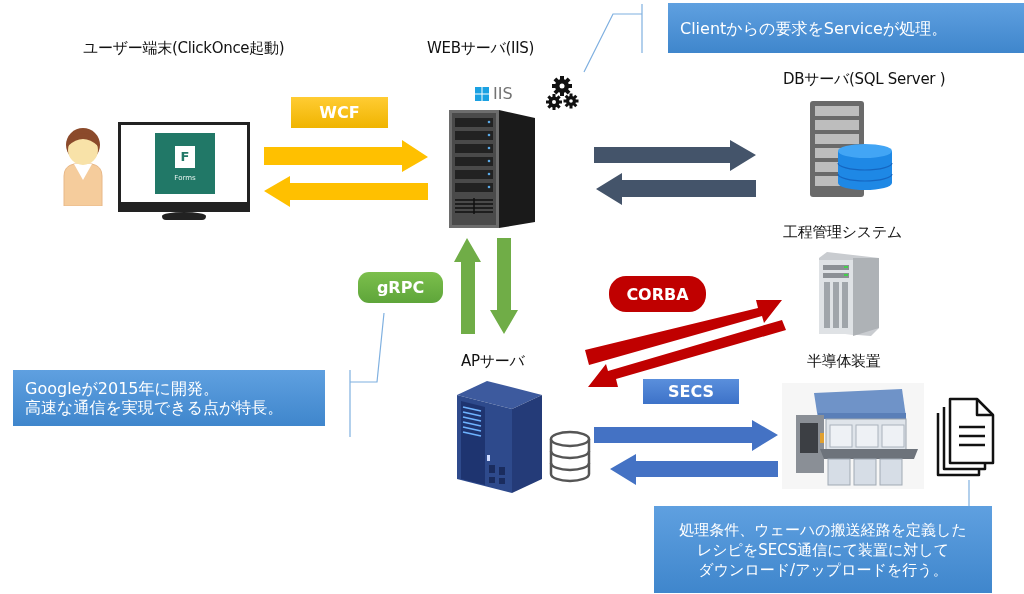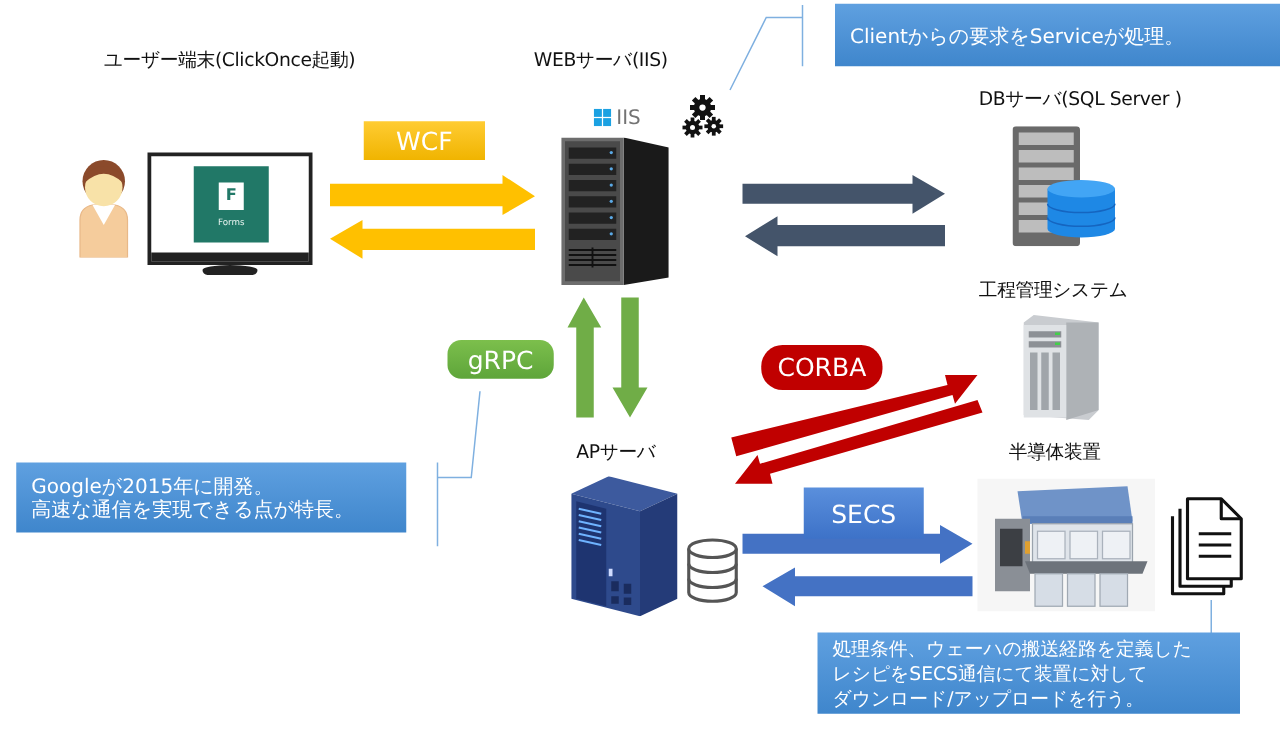--- a/index.html
+++ b/index.html
@@ -1,20 +1,20 @@
 <!DOCTYPE html>
 <html><head>
 <meta charset="utf-8">
 <style>
   html, body { margin: 0; padding: 0; background: #ffffff; }
   body { width: 1024px; height: 594px; position: relative; overflow: hidden;
          font-family: "DejaVu Sans", "Liberation Sans", sans-serif; color: #111; }
   .abs { position: absolute; }
   .label { font-size: 15px; color: #111; white-space: nowrap; letter-spacing: -0.3px; }
-  .tag { color: #fff; font-size: 20px; display: flex; align-items: center; justify-content: center; }
+  .tag { color: #fff; font-size: 16px; display: flex; align-items: center; justify-content: center; font-weight: bold; }
   .tag-wcf { background: linear-gradient(#ffcc33, #f0b400); }
   .tag-grpc { background: linear-gradient(#7cbf4c, #5ea53a); }
   .tag-corba { background: #c00000; border-radius: 17px; }
   .tag-secs { background: linear-gradient(#5a8fdc, #3d72c8); }
   .callout { background: linear-gradient(#5fa0e0, #3f86cc); color: #fff; font-size: 15px;
              line-height: 19px; padding: 0 12px; box-sizing: border-box; }
   svg.layer { position: absolute; left: 0; top: 0; }
 </style>
 </head>
 <body>
@@ -236,19 +236,19 @@
     <path d="M15,4 L42,4 L58,20 L58,68 L15,68 Z"></path>
     <path d="M42,4 L42,20 L58,20" fill="none"></path>
   </g>
   <g stroke="#111" stroke-width="2.5">
     <line x1="24" y1="32" x2="50" y2="32"></line>
       <line x1="24" y1="41" x2="50" y2="41"></line>
       <line x1="24" y1="50" x2="50" y2="50"></line>
   </g>
 </svg>
 
-<div class="abs tag tag-secs" style="left:643px; top:390px; width:96px; height:41px;">SECS</div>
-
-<div class="abs callout" style="left:654px; top:506px; width:338px; height:65px; display:flex; flex-direction:column; justify-content:center; font-size:15px; line-height:20px;">
+<div class="abs tag tag-secs" style="left:643px; top:379px; width:96px; height:25px;">SECS</div>
+
+<div class="abs callout" style="left:654px; top:506px; width:338px; height:87px; display:flex; flex-direction:column; justify-content:center; font-size:15px; line-height:20px;text-align:center;">
   <div>処理条件、ウェーハの搬送経路を定義した</div>
   <div>レシピをSECS通信にて装置に対して</div>
   <div>ダウンロード/アップロードを行う。</div>
 </div>
 
 </body></html>

